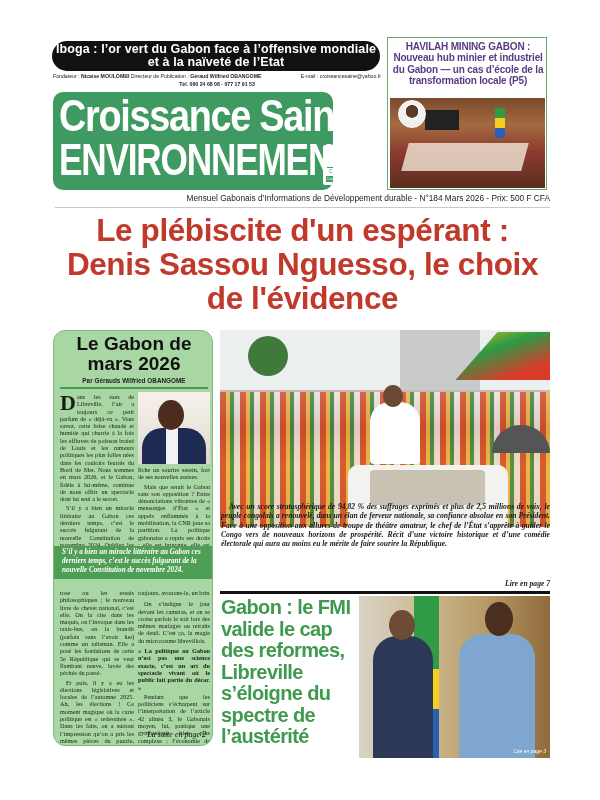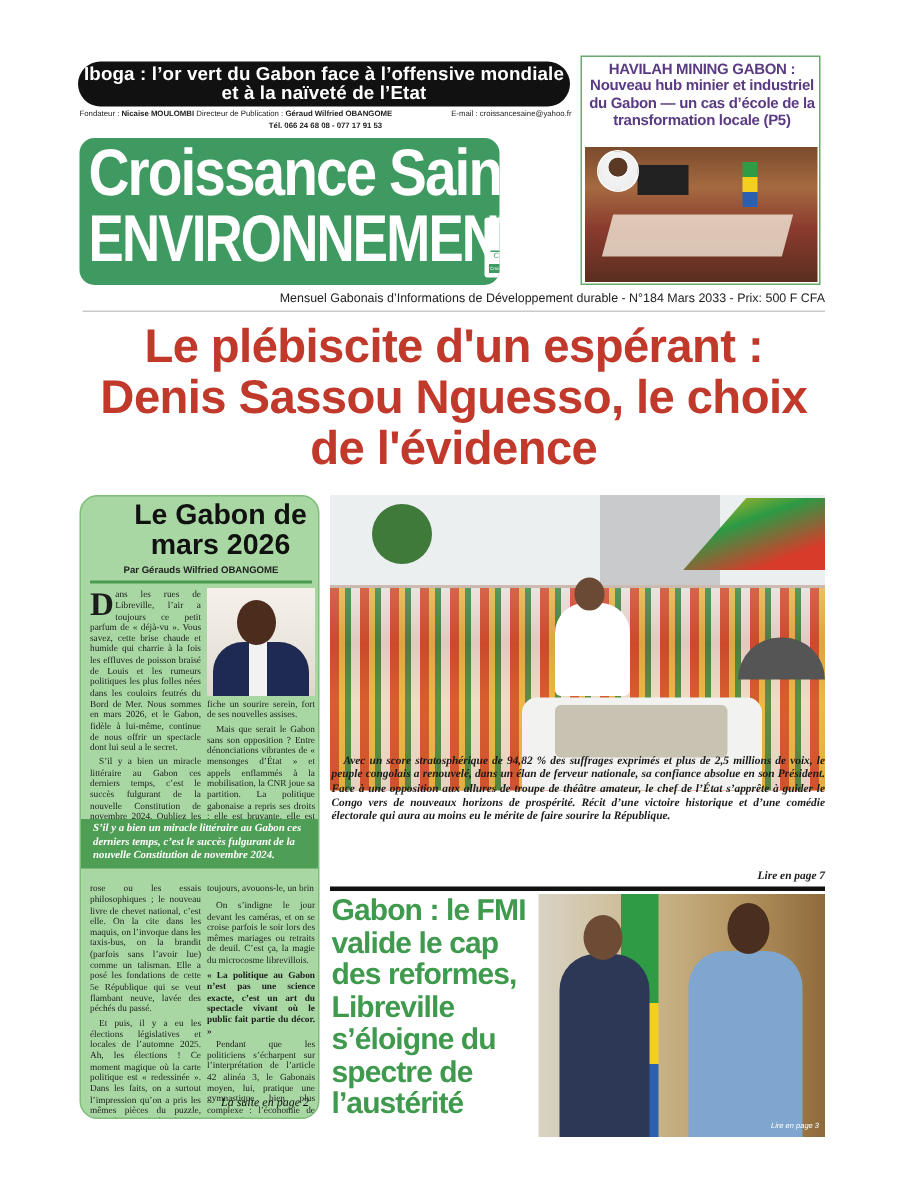--- a/index.html
+++ b/index.html
@@ -102,21 +102,21 @@
       text-align: center; letter-spacing: -0.4px;
     }
 
     
     .editorial {
       position: absolute; left: 53px; top: 330px; width: 160px; height: 416px;
       background: #a8d7a3; border: 1px solid #7fbf7a; border-radius: 12px;
       overflow: hidden;
     }
     .ed-title {
-      position: absolute; left: 13px; top: 3px; width: 160px; text-align: center;
+      position: absolute; left: 0; top: 3px; width: 160px; text-align: center;
       font-weight: bold; font-size: 19px; line-height: 20px; color: #111;
     }
     .ed-byline {
       position: absolute; left: 0; top: 46px; width: 160px; text-align: center;
       font-weight: bold; font-size: 6.4px; color: #222;
     }
     .ed-rule { position: absolute; left: 6px; top: 56px; width: 148px; height: 2px; background: #4a9b52; }
     .ed-photo {
       position: absolute; left: 84px; top: 61px; width: 72px; height: 72px;
       background: linear-gradient(180deg, #f5f1ea 0%, #e9e4db 60%, #ddd6cc 100%);
@@ -275,21 +275,21 @@
   <div class="teaser">
     <div class="teaser-title">HAVILAH MINING GABON : Nouveau hub minier et industriel du Gabon — un cas d’école de la transformation locale (P5)</div>
     <div class="teaser-photo">
       <div class="tv"></div>
       <div class="flag"></div>
       <div class="table"></div>
       <div class="teaser-inset"></div>
     </div>
   </div>
 
-  <div class="issue-line">Mensuel Gabonais d’Informations de Développement durable - N°184 Mars 2033 - Prix: 500 F CFA</div>
+  <div class="issue-line">Mensuel Gabonais d’Informations de Développement durable - N°184 Mars 2026 - Prix: 500 F CFA</div>
   <div class="rule-top"></div>
 
   <div class="main-headline">Le plébiscite d'un espérant : Denis Sassou Nguesso, le choix de l'évidence</div>
 
   <div class="editorial">
     <div class="ed-title">Le Gabon de mars 2026</div>
     <div class="ed-byline">Par Gérauds Wilfried OBANGOME</div>
     <div class="ed-rule"></div>
 
     <div class="ed-text ed-col1">

